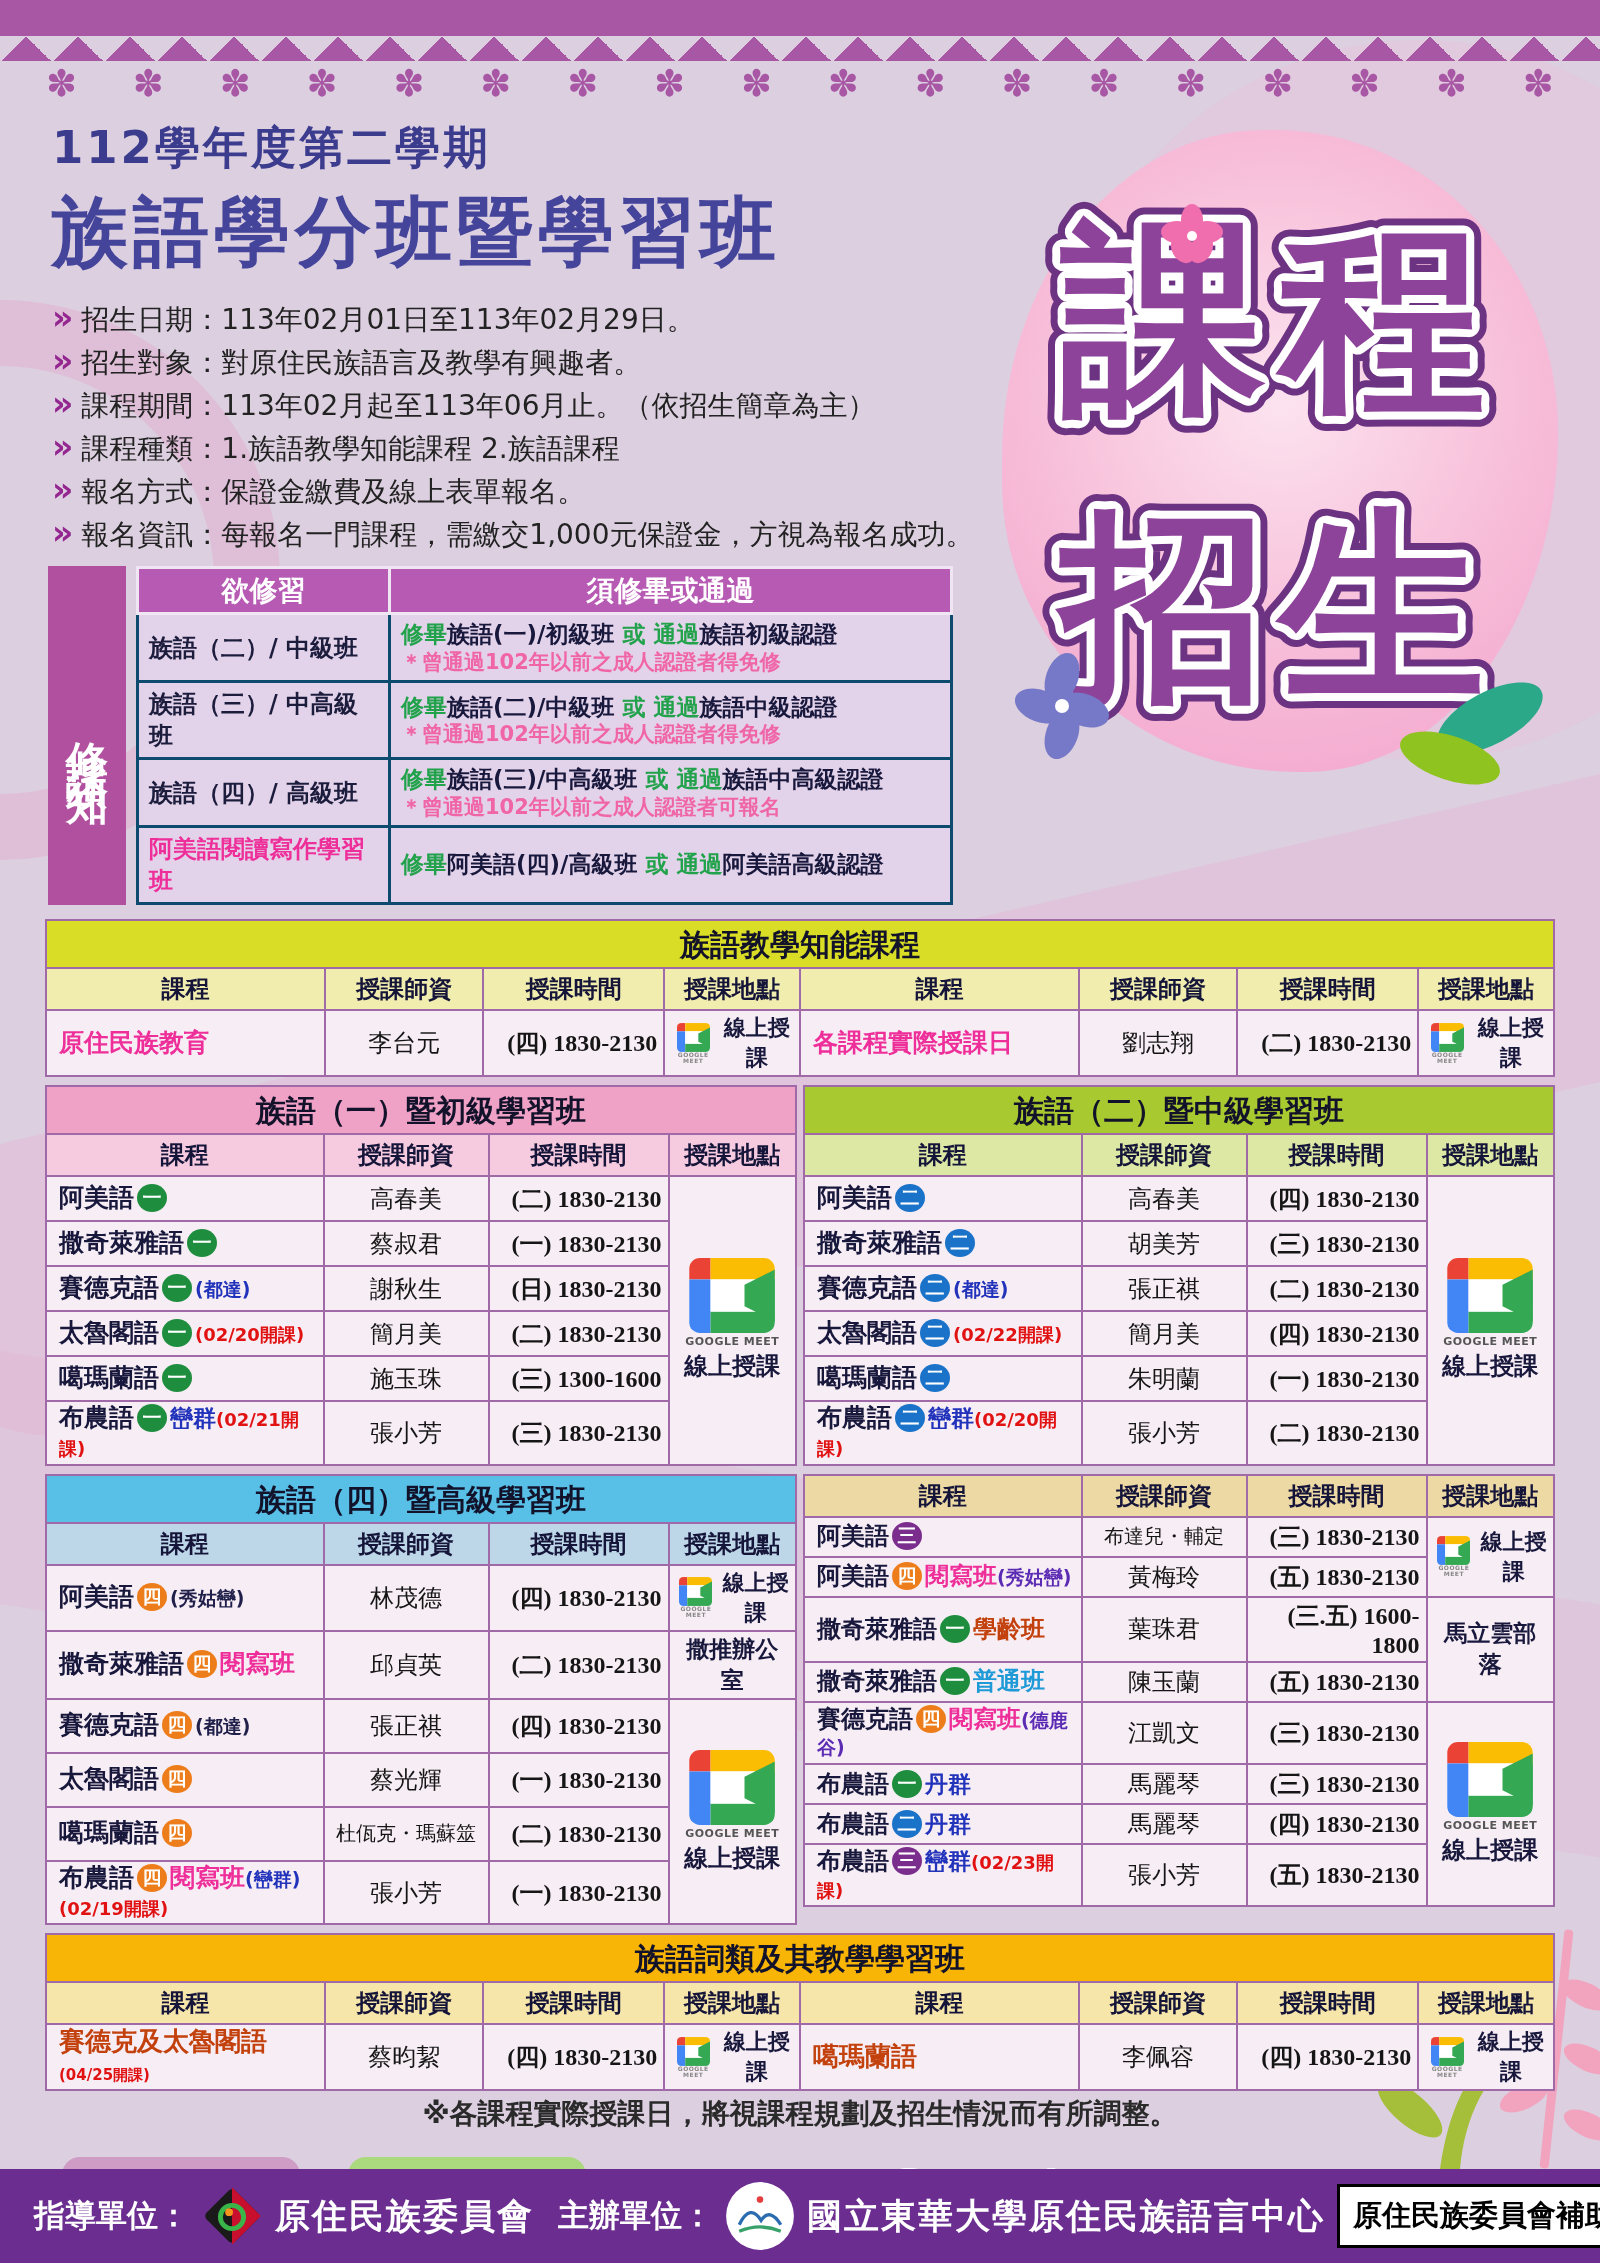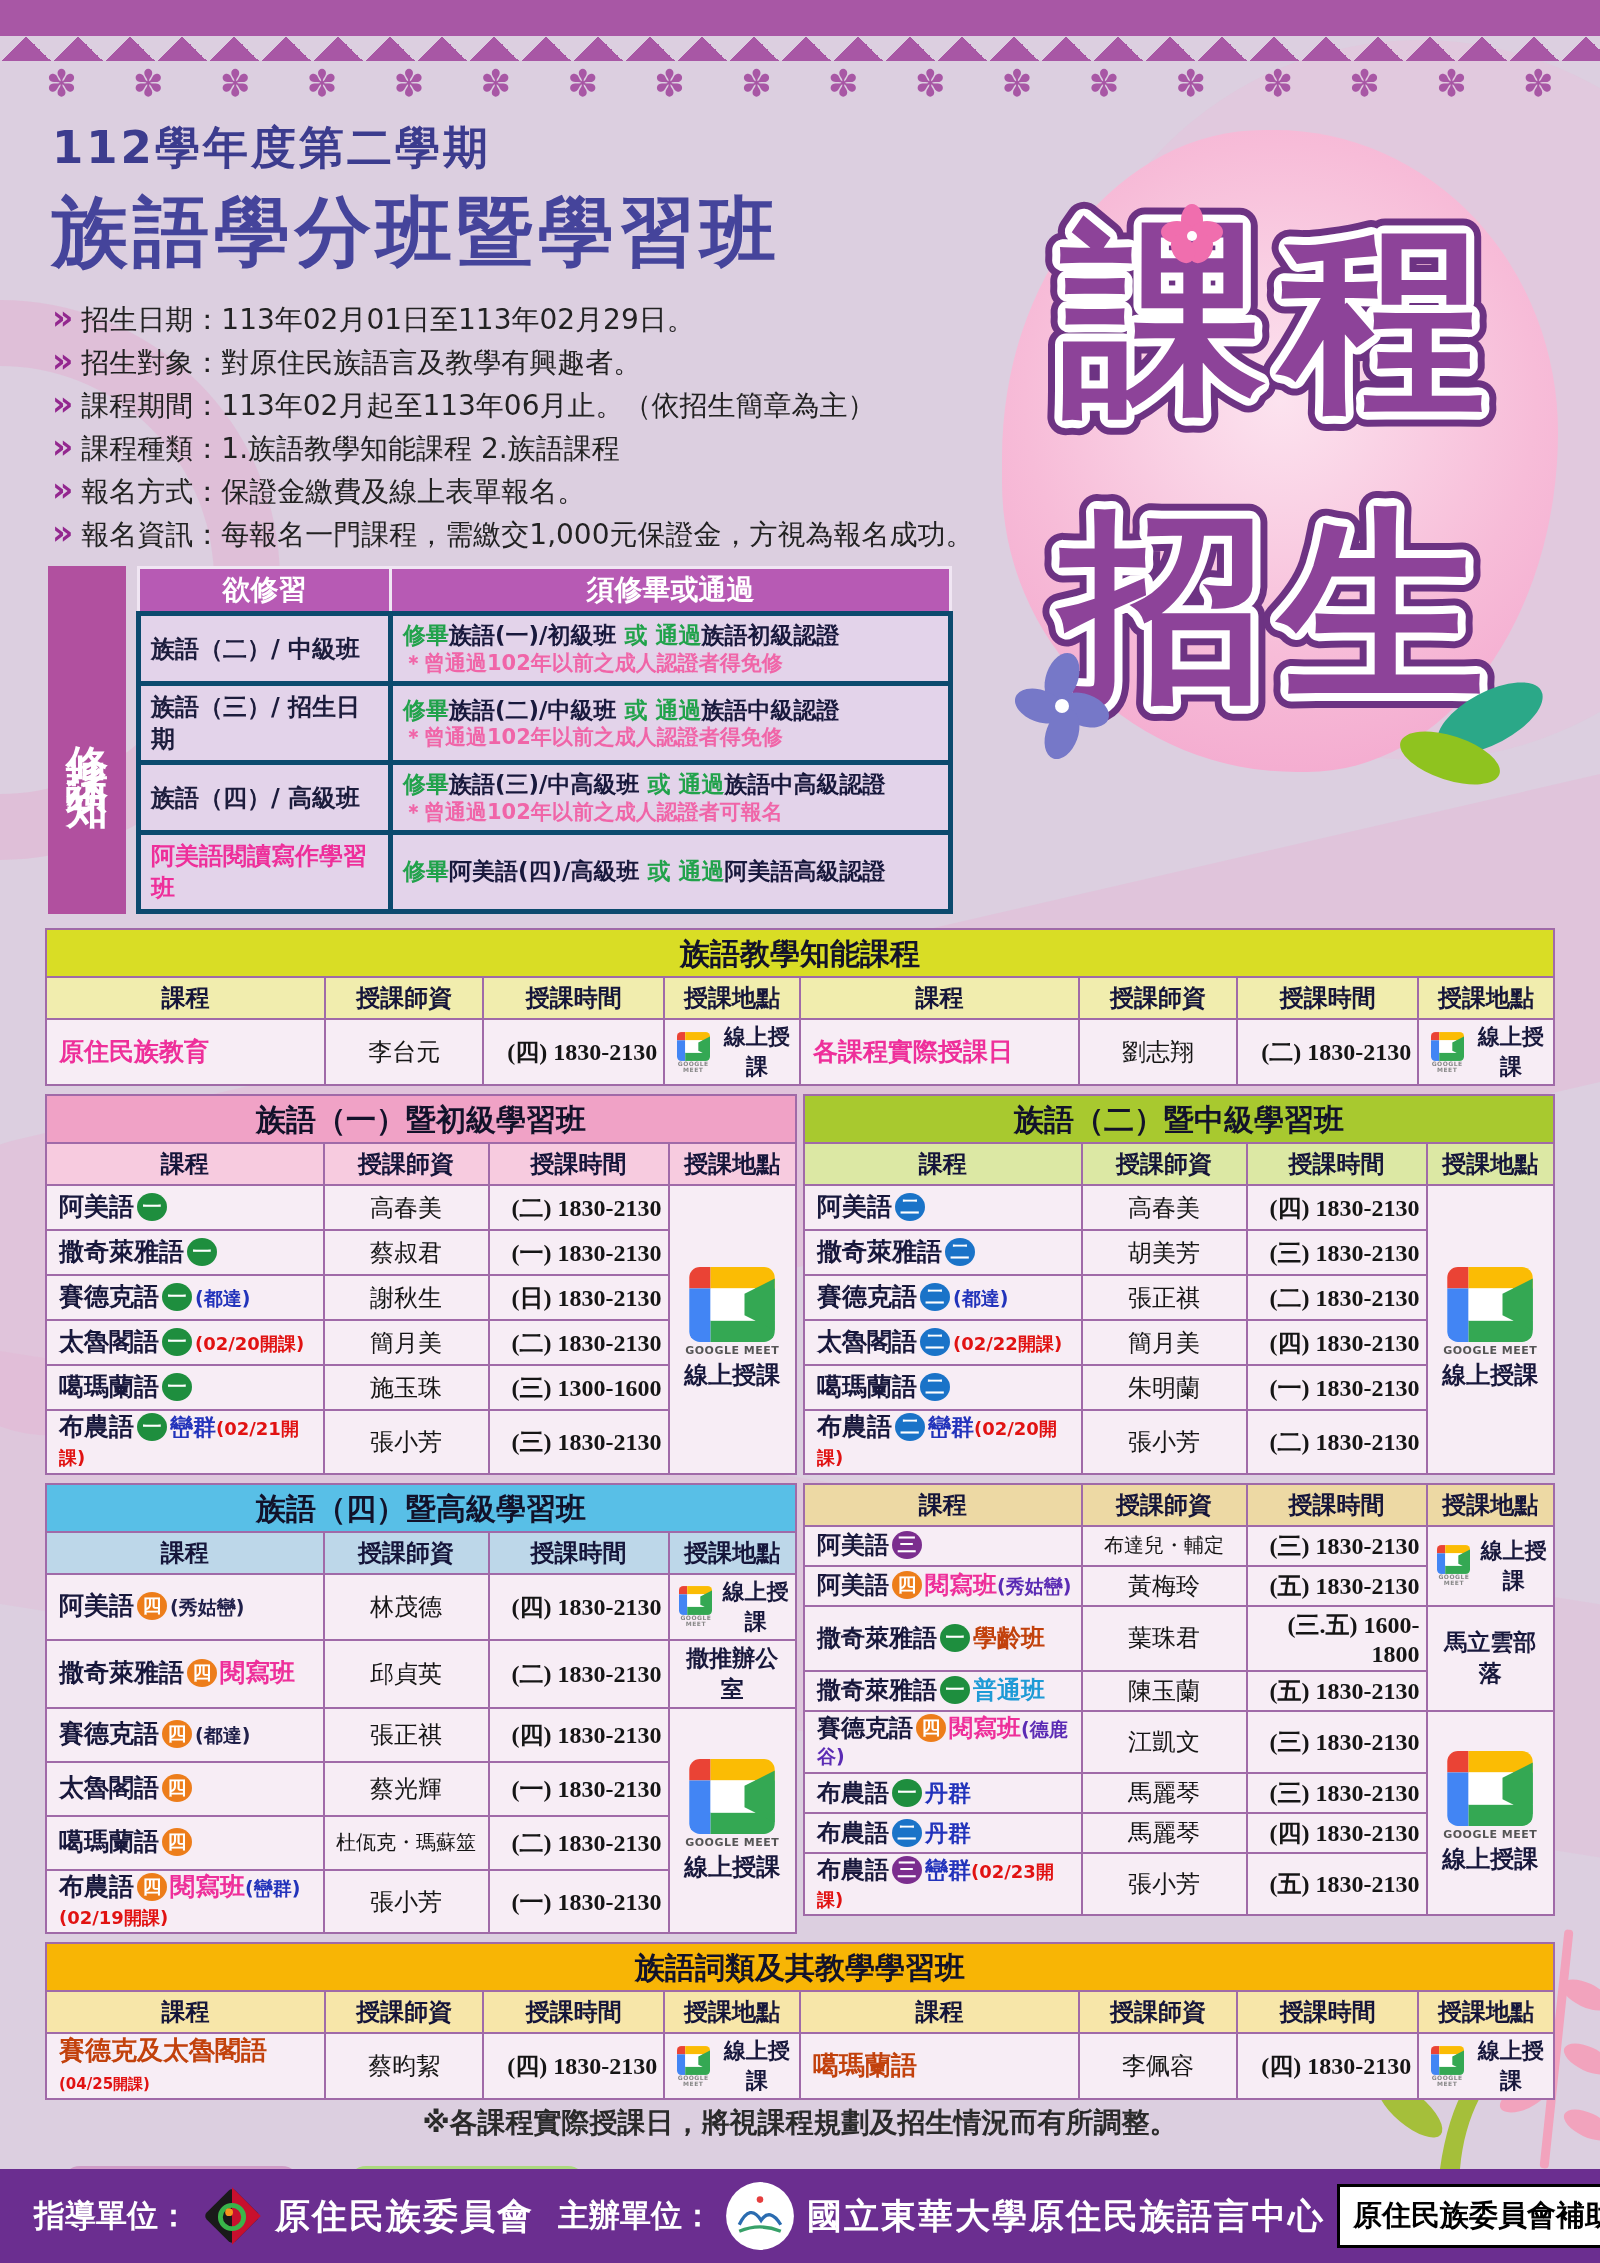--- a/index.html
+++ b/index.html
@@ -42,21 +42,21 @@
   .badge-t-front{fill:#8d4399;}
   .badge text{font-size:205px;font-weight:bold;letter-spacing:14px;font-family:"DejaVu Sans",sans-serif;}
 
   
   .notice{position:relative;z-index:2;display:flex;gap:10px;width:905px;margin:12px 0 0 48px;}
   .notice-side{width:78px;background:#b1509f;color:#fff;display:flex;align-items:center;justify-content:center;
       writing-mode:vertical-rl;text-orientation:upright;font-size:42px;font-weight:bold;letter-spacing:14px;}
   .notice-table{flex:1;border-collapse:collapse;}
   .notice-table th{background:#b75ab4;color:#fff;font-size:28px;font-weight:bold;height:46px;
       border:3px solid #f0e6f3;padding:2px;}
-  .notice-table td{background:#e3d3ea;border:5px solid #0c4a6e;padding:5px 10px;}
+  .notice-table td{background:#e3d3ea;border:3px solid #0c4a6e;padding:5px 10px;}
   .n-course{font-size:24px;font-weight:bold;color:#1c1c3c;width:252px;}
   .n-course.pink{color:#ee2f9a;}
   .n-req{font-size:23px;font-weight:bold;line-height:1.3;}
   .n-note{font-size:21px;color:#f065a8;font-weight:bold;line-height:1.2;}
 
   
   .tables{position:relative;z-index:2;margin:14px 45px 0;}
   .trow{display:flex;gap:6px;margin-top:8px;}
   .trow>.ctable{flex:1;min-width:0;}
   .ctable{--main:#ccc;--pale:#eee;}
@@ -264,21 +264,21 @@
         </thead>
       <tbody id="notice-body">
           <tr>
             <td class="n-course">族語（二）/ 中級班</td>
             <td>
               <div class="n-req"><span class="sg-g">修畢</span><span class="sg-d">族語(一)/初級班 </span><span class="sg-g">或 通過</span><span class="sg-d">族語初級認證</span></div>
               <div class="n-note">＊曾通過102年以前之成人認證者得免修</div>
             </td>
           </tr>
           <tr>
-            <td class="n-course">族語（三）/ 招生日期</td>
+            <td class="n-course">族語（三）/ 中高級班</td>
             <td>
               <div class="n-req"><span class="sg-g">修畢</span><span class="sg-d">族語(二)/中級班 </span><span class="sg-g">或 通過</span><span class="sg-d">族語中級認證</span></div>
               <div class="n-note">＊曾通過102年以前之成人認證者得免修</div>
             </td>
           </tr>
           <tr>
             <td class="n-course">族語（四）/ 高級班</td>
             <td>
               <div class="n-req"><span class="sg-g">修畢</span><span class="sg-d">族語(三)/中高級班 </span><span class="sg-g">或 通過</span><span class="sg-d">族語中高級認證</span></div>
               <div class="n-note">＊曾通過102年以前之成人認證者可報名</div>

